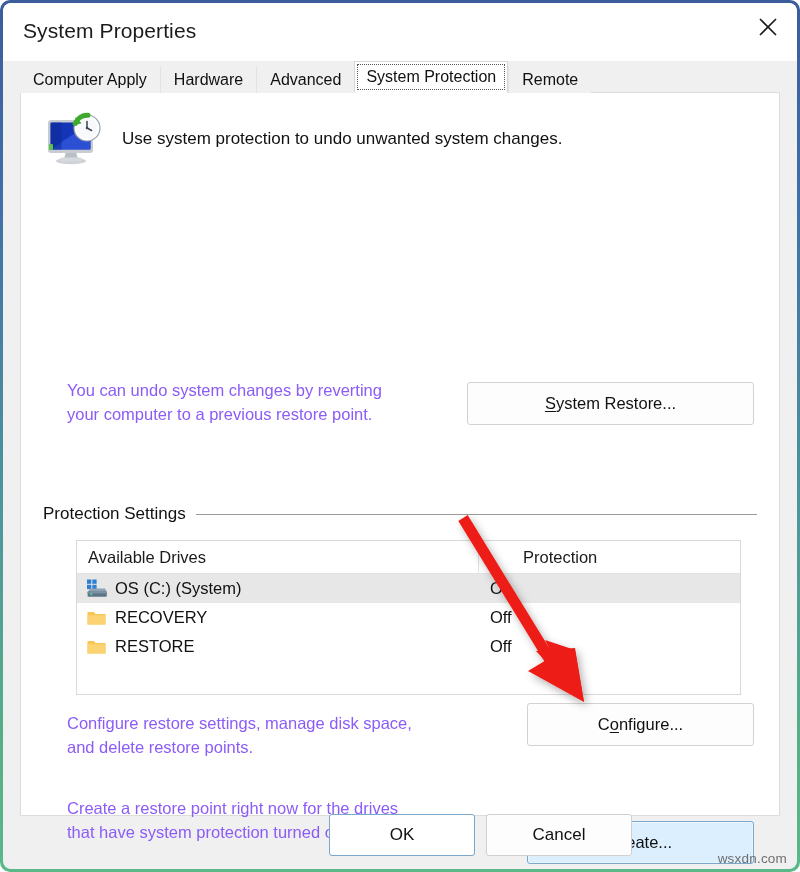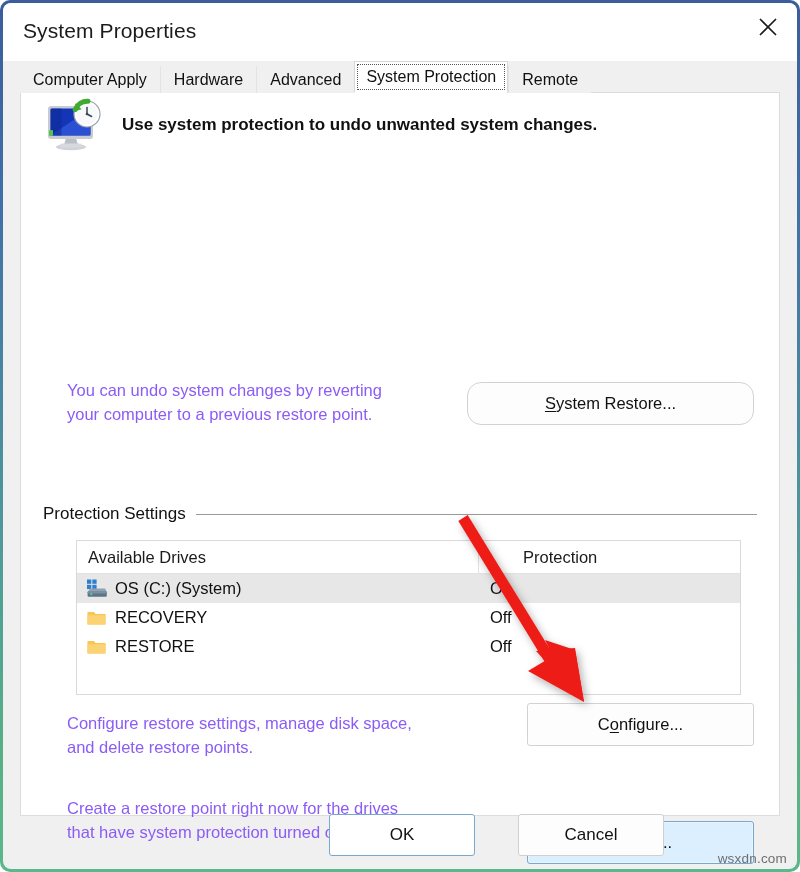--- a/index.html
+++ b/index.html
@@ -112,24 +112,23 @@
     border-left: 1px solid #dcdcdc;
     border-right: 1px solid #dcdcdc;
     border-bottom: 1px solid #dcdcdc;
     margin: 0 17px;
   }
 
   
   #intro {
     position: absolute;
     left: 23px;
-    top: 4px;
+    top: 18px;
     display: flex;
     align-items: flex-start;
-    font-weight: bold;
   }
   #intro-icon { width: 62px; height: 56px; flex: none; }
   #intro-text {
     margin-left: 16px;
     margin-top: 18px;
     font-size: 17px;
     color: #111;
     white-space: nowrap;
   }
 
@@ -239,21 +238,21 @@
     font-size: 17px;
     display: flex;
     align-items: center;
     justify-content: center;
     cursor: default;
     background: #fdfdfd;
     border: 1px solid #d0d0d0;
     color: #111;
   }
   #btn-ok { left: 326px; background: #ffffff; border: 1px solid #7aa7cc; }
-  #btn-cancel { left: 483px; margin-left: 32px; }
+  #btn-cancel { left: 483px; }
   #btn-apply { left: 640px; background: #f0f0f0; border: 1px solid #ebebeb; color: #a6a6a6; }
 
   
   #watermark {
     position: absolute;
     right: 10px;
     bottom: 3px;
     font-size: 13.5px;
     color: #6f6f6f;
     letter-spacing: 0.2px;
@@ -333,21 +332,21 @@
         </div>
         <div id="intro-text">Use system protection to undo unwanted system changes.</div>
       </div>
 
 
       <div class="desc" style="left:46px; top:286px; width:420px;">
         <div>You can undo system changes by reverting</div>
         <div>your computer to a previous restore point.</div>
       </div>
 
-      <div class="dlgbtn" id="btn-system-restore" style="left:446px; top:289px; width:287px; height:43px;border-radius:14px;">
+      <div class="dlgbtn" id="btn-system-restore" style="left:446px; top:289px; width:287px; height:43px;">
         <span><span class="ul">S</span>ystem Restore...</span>
       </div>
 
       <div class="group-label-row" style="top:411px;">
         <span class="group-label">Protection Settings</span>
         <span class="group-rule"></span>
       </div>
 
       <div id="listview">
         <div id="lv-header">

